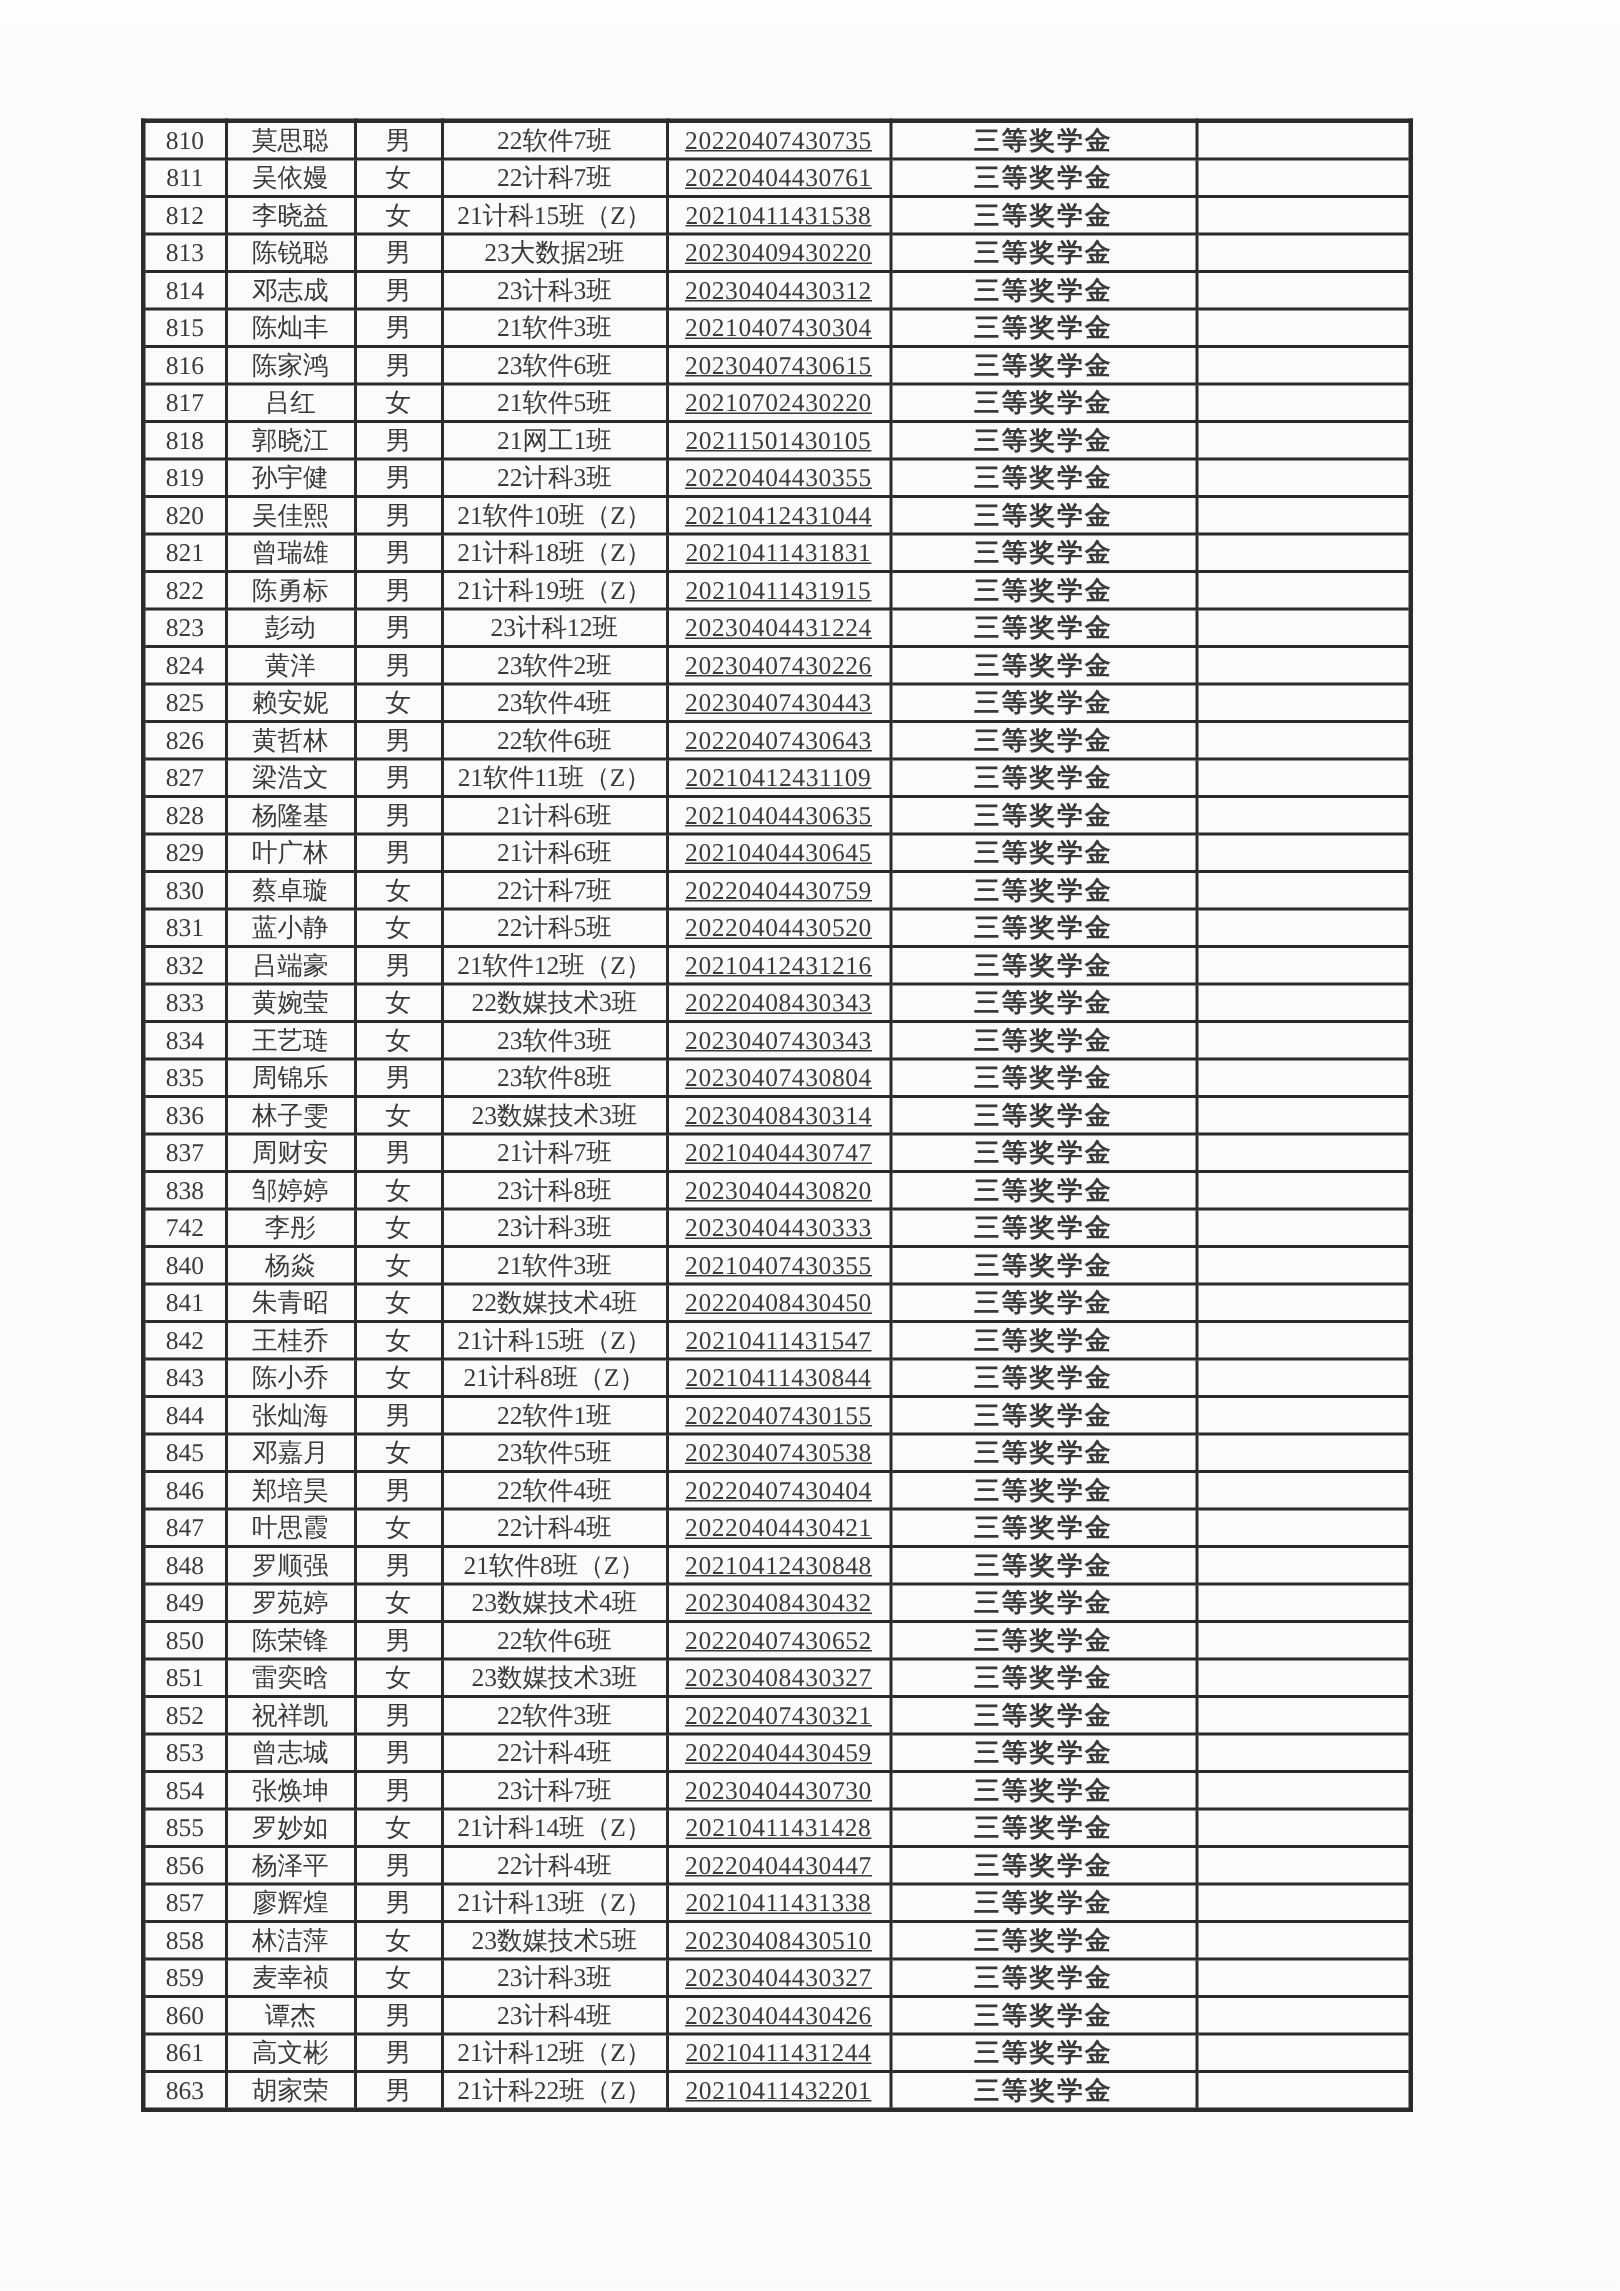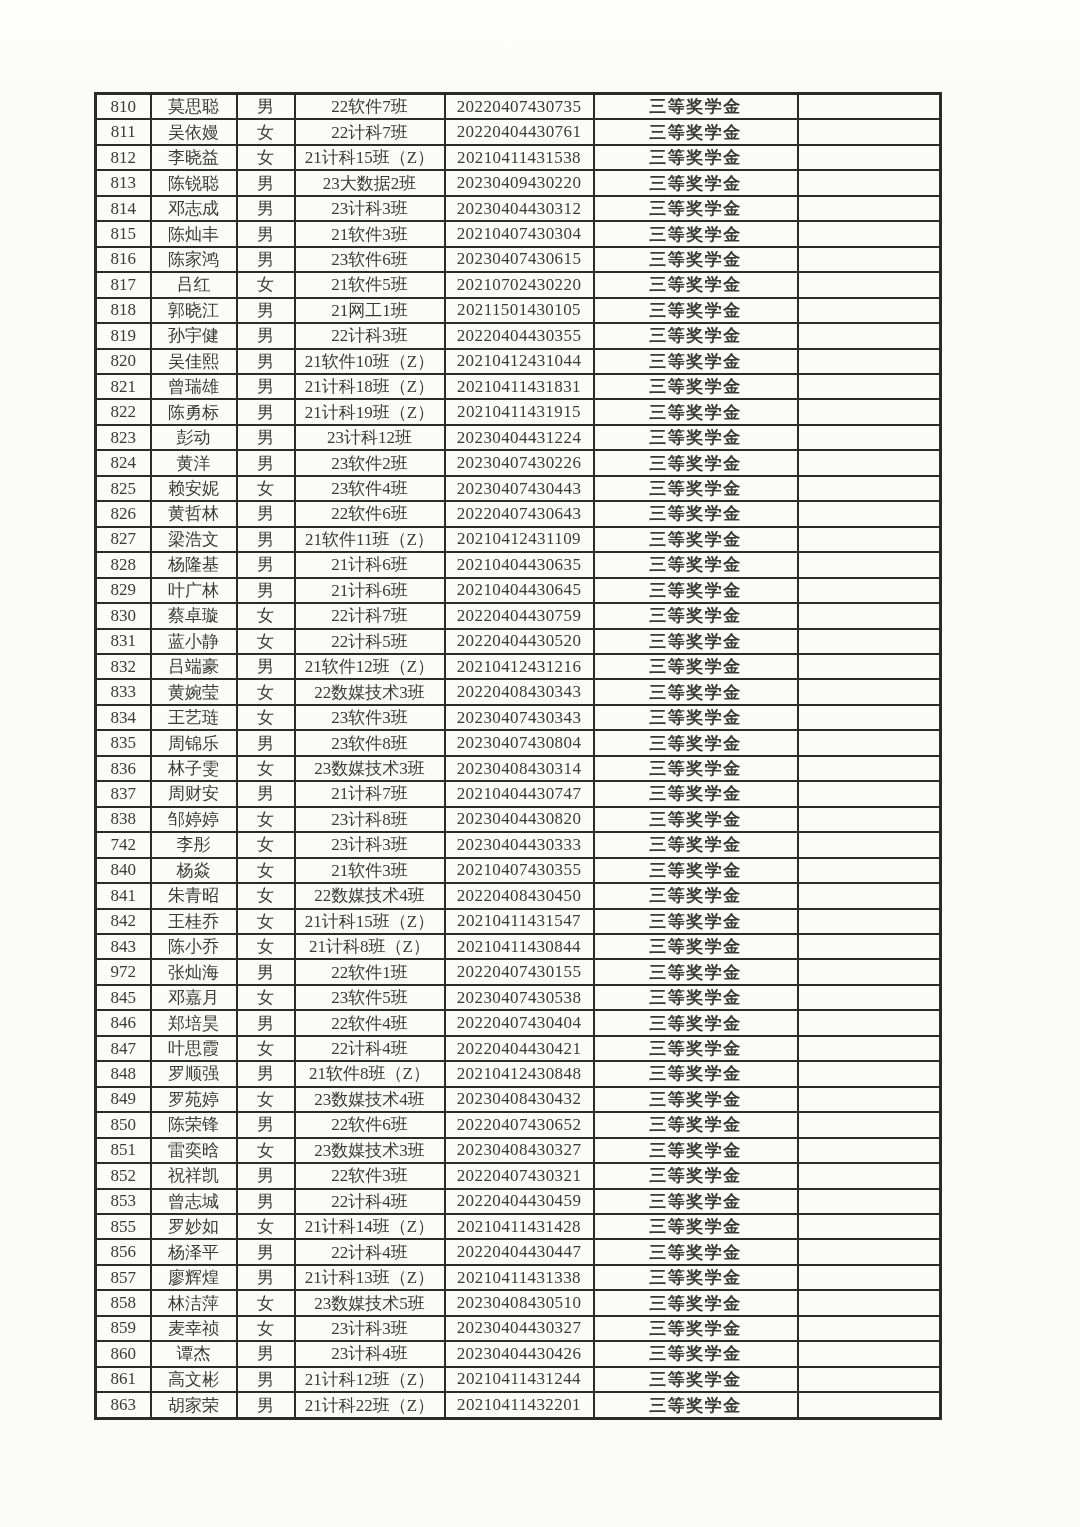--- a/index.html
+++ b/index.html
@@ -17,40 +17,40 @@
     font-family:"Liberation Serif","DejaVu Serif",serif;
     position:relative;
     overflow:hidden;
   }
   .page{
     position:absolute;inset:0;
     background:linear-gradient(180deg,#fdfdfc 0%,#fbfbf9 6%,#fbfbf9 94%,#fafaf8 100%);
   }
   table.roster{
     position:absolute;
-    left:94px;top:92px;
+    left:94px;top:79px;
     width:845px;height:1328px;
     border-collapse:collapse;
     table-layout:fixed;
     border:3px solid var(--border);
   }
   table.roster td{
     border:2px solid var(--border);
     padding:0;
     text-align:center;
     vertical-align:middle;
     white-space:nowrap;
     overflow:hidden;
     font-size:17px;
     color:var(--ink);
     height:22px;
   }
   td.cell-index{font-size:17px;color:#474747;}
   td.cell-class{font-size:15.5px;}
-  td.cell-student-no{font-size:16.5px;color:var(--ink-num);letter-spacing:.4px;}
+  td.cell-student-no{font-size:16.5px;color:var(--ink-num);letter-spacing:.4px;text-decoration:underline;}
   td.cell-award{color:var(--ink-light);letter-spacing:1.5px;font-size:17px;font-weight:bold;}
   td.cell-note{background:transparent;}
 </style>
 </head>
 <body>
 
 <div class="page">
   <table class="roster">
     <colgroup>
         <col style="width: 55px;">
@@ -362,21 +362,21 @@
         <tr>
           <td class="cell-index">843</td>
           <td class="cell-name">陈小乔</td>
           <td class="cell-gender">女</td>
           <td class="cell-class">21计科8班（Z）</td>
           <td class="cell-student-no">20210411430844</td>
           <td class="cell-award">三等奖学金</td>
           <td class="cell-note"></td>
         </tr>
         <tr>
-          <td class="cell-index">972</td>
+          <td class="cell-index">844</td>
           <td class="cell-name">张灿海</td>
           <td class="cell-gender">男</td>
           <td class="cell-class">22软件1班</td>
           <td class="cell-student-no">20220407430155</td>
           <td class="cell-award">三等奖学金</td>
           <td class="cell-note"></td>
         </tr>
         <tr>
           <td class="cell-index">845</td>
           <td class="cell-name">邓嘉月</td>
@@ -448,20 +448,29 @@
           <td class="cell-student-no">20220407430321</td>
           <td class="cell-award">三等奖学金</td>
           <td class="cell-note"></td>
         </tr>
         <tr>
           <td class="cell-index">853</td>
           <td class="cell-name">曾志城</td>
           <td class="cell-gender">男</td>
           <td class="cell-class">22计科4班</td>
           <td class="cell-student-no">20220404430459</td>
+          <td class="cell-award">三等奖学金</td>
+          <td class="cell-note"></td>
+        </tr>
+        <tr>
+          <td class="cell-index">854</td>
+          <td class="cell-name">张焕坤</td>
+          <td class="cell-gender">男</td>
+          <td class="cell-class">23计科7班</td>
+          <td class="cell-student-no">20230404430730</td>
           <td class="cell-award">三等奖学金</td>
           <td class="cell-note"></td>
         </tr>
         <tr>
           <td class="cell-index">855</td>
           <td class="cell-name">罗妙如</td>
           <td class="cell-gender">女</td>
           <td class="cell-class">21计科14班（Z）</td>
           <td class="cell-student-no">20210411431428</td>
           <td class="cell-award">三等奖学金</td>

